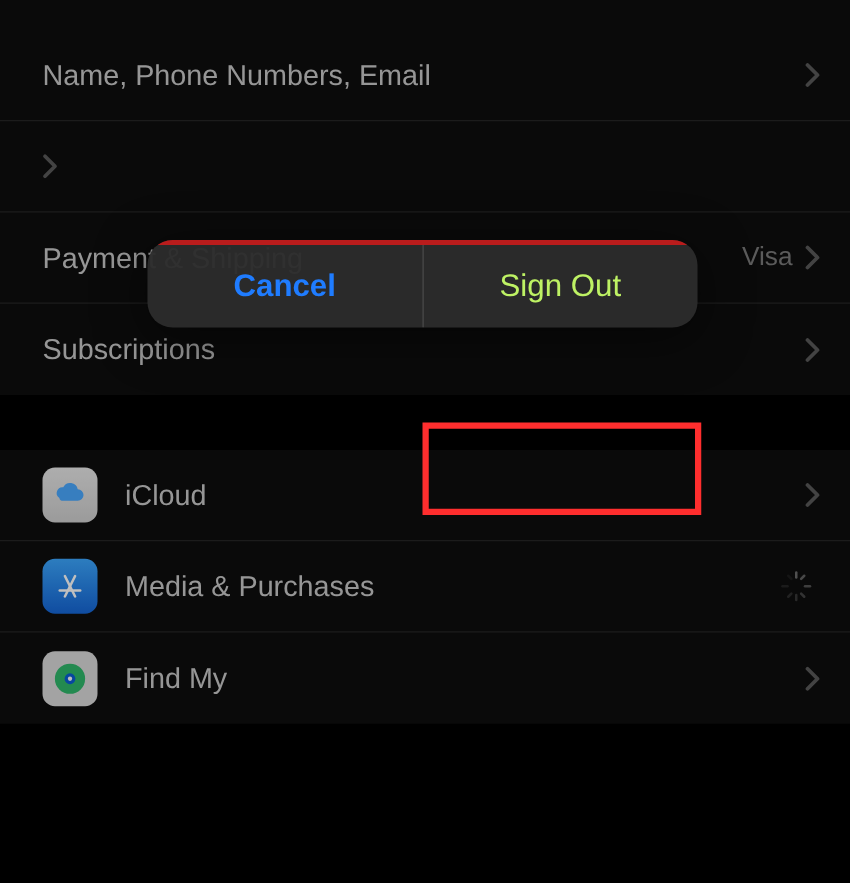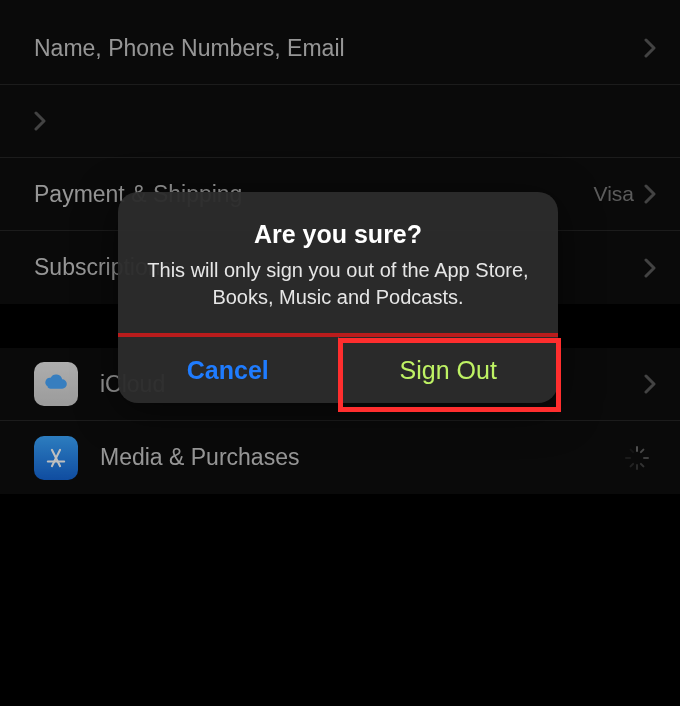--- a/index.html
+++ b/index.html
@@ -14,21 +14,21 @@
   .screen {
     position: relative;
     width: 680px;
     height: 706px;
     background: #000;
   }
   .group {
     background: #0e0e0e;
     margin: 0;
   }
-  .group.top { padding-top: 12px; }
+  .group.top { padding-top: 24px; }
   .row {
     display: flex;
     align-items: center;
     height: 73px;
     padding: 0 24px 0 34px;
     border-bottom: 1px solid #262626;
   }
   .row:last-child { border-bottom: none; }
   .row .label {
     flex: 1;
@@ -219,28 +219,39 @@
             <line x1="24" y1="13" x2="20" y2="13" opacity="0.75"></line>
             <line x1="19.4" y1="21.4" x2="16.9" y2="18.9" opacity="0.6"></line>
             <line x1="13" y1="24" x2="13" y2="20" opacity="0.45"></line>
             <line x1="6.6" y1="21.4" x2="9.1" y2="18.9" opacity="0.35"></line>
             <line x1="2" y1="13" x2="6" y2="13" opacity="0.25"></line>
             <line x1="6.6" y1="4.6" x2="9.1" y2="7.1" opacity="0.15"></line>
           </g>
         </svg>
       </span>
     </div>
+    <div class="icon-row">
+      <div class="app-icon" style="background:#dadada;">
+        <svg viewBox="0 0 44 44" width="38" height="38">
+            <circle cx="22" cy="22" r="14" fill="#2fb86b"></circle>
+            <circle cx="22" cy="22" r="5" fill="#0a5fd6"></circle>
+            <circle cx="22" cy="22" r="2" fill="#fff"></circle>
+          </svg>
+      </div>
+      <span class="label">Find My</span>
+      <span class="chevron">
+        <svg viewBox="0 0 12 20" width="12" height="20">
+            <path d="M2 2 L10 10 L2 18" stroke="#5a5a5a" stroke-width="3" fill="none" stroke-linecap="round" stroke-linejoin="round"></path>
+          </svg>
+      </span>
+    </div>
   </div>
 
   <div class="modal-backdrop">
     <div class="alert">
-      <div class="alert-body">
-        <div class="alert-title">Are you sure?</div>
-        <div class="alert-message">This will only sign you out of the App Store, Books, Music and Podcasts.</div>
-      </div>
       <div class="alert-buttons">
         <div class="alert-button cancel">Cancel</div>
         <div class="alert-button signout">Sign Out</div>
       </div>
     </div>
   </div>
 
   <div class="highlight-box"></div>
 
 </div>

